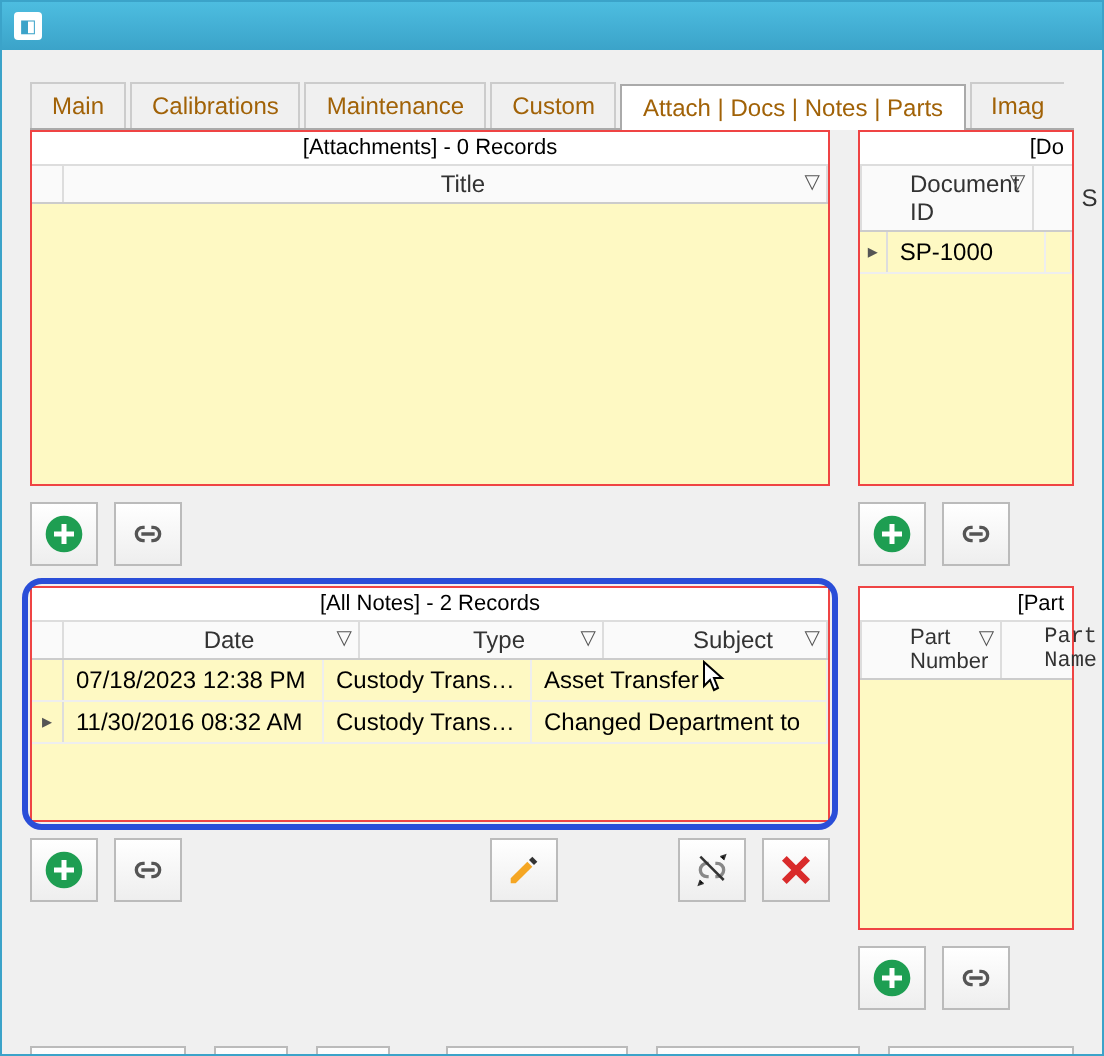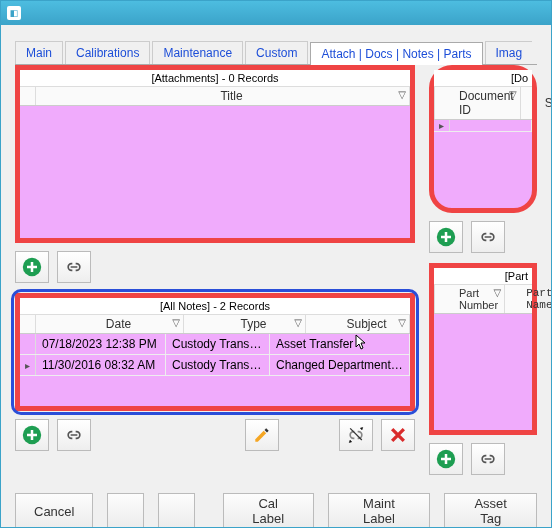--- a/index.html
+++ b/index.html
@@ -1,39 +1,39 @@
 <!DOCTYPE html>
 <html><head>
 <meta charset="utf-8">
 <style>
   * { box-sizing: border-box; margin: 0; padding: 0; font-family: "Segoe UI", Tahoma, sans-serif; font-size: 12px; }
   body { width: 552px; height: 528px; background: #f0f0f0; border: 1px solid #3ba3c9; overflow: hidden; position: relative; }
   .titlebar { height: 24px; background: linear-gradient(#4dbde0,#3ba3c9); color: #fff; display: flex; align-items: center; padding: 0 6px; font-size: 11px; }
   .titlebar .app-icon { width: 14px; height: 14px; background: #fff; border-radius: 2px; margin-right: 6px; display:flex;align-items:center;justify-content:center;font-size:9px;color:#3ba3c9;}
   .content { padding: 16px 14px 14px 14px; position:relative;}
   .tabs { display:flex; border-bottom:1px solid #aaa; margin-bottom:0; }
-  .tab { padding:4px 10px; background:#f0f0f0; border:1px solid #ccc; border-bottom:none; margin-right:2px; font-size:12px; color:#1d4ed8; cursor:pointer; }
+  .tab { padding:4px 10px; background:#f0f0f0; border:1px solid #ccc; border-bottom:none; margin-right:2px; font-size:12px; color:#a16207; cursor:pointer; }
   .tab.active { background:#fff; border-color:#aaa; position:relative; top:1px;text-align:center;}
   .panels-row { display:flex; gap:14px; margin-top:0;}
   .col-left { width:400px; }
   .col-right { flex:1; min-width:0;}
-  .panel { background:#f0abfc; border:5px solid #ef4444; position:relative; }
+  .panel { background:#fef9c3; border:1px solid #ef4444; position:relative; }
   .panel-cap { text-align:center; font-size:11px; padding:2px 0; border-bottom:1px solid #ddd; background:#fff;}
   .grid-head { display:flex; border-bottom:1px solid #ccc; background:#fafafa;gap:18px;}
   .gh { border-right:1px solid #ddd; padding:2px 6px; font-size:12px; color:#333; position:relative; display:flex; align-items:center; justify-content:center; }
   .gh .flt { position:absolute; right:3px; top:2px; font-size:10px; color:#555; }
   .grid-body { font-size:12px; }
   .grid-row { display:flex; border-bottom:1px solid #eee;}
   .gc { border-right:1px solid #eee; padding:3px 6px; overflow:hidden; white-space:nowrap; text-overflow:ellipsis;}
   .row-hdr { width:16px; border-right:1px solid #ddd; display:flex; align-items:center; justify-content:center; color:#555; font-size:10px;}
   .att-panel { height:178px; }
   .notes-wrap { position:relative; margin-top:10px;}
   .notes-highlight { position:absolute; top:-4px; left:-4px; right:-4px; bottom:-4px; border:3px solid #2a4ed8; border-radius:10px; pointer-events:none;}
   .notes-panel { height:118px; }
-  .docs-panel { height:148px;border-radius:23px;}
+  .docs-panel { height:178px;}
   .parts-panel { height:172px; margin-top:10px;}
   .toolbar { display:flex; gap:8px; margin-top:8px; }
   .btn-icon { width:34px; height:32px; border:1px solid #bbb; background:linear-gradient(#fff,#eee); display:flex; align-items:center; justify-content:center; cursor:pointer; }
   .btn-icon svg { width:20px; height:20px; }
   .btns-row { display:flex; gap:14px; margin-top:18px; align-items:center;}
   .btn { height:36px; padding:0 18px; border:1px solid #bbb; background:linear-gradient(#fdfdfd,#ececec); cursor:pointer; font-size:13px; color:#333;}
   .nav-btn { width:38px; padding:0;}
   .spacer { flex:1; }
   .cursor { position:absolute; width:14px; height:18px; pointer-events:none; }
 </style>
@@ -168,20 +168,21 @@
               <span>Document ID</span>
               <span class="flt">▽</span>
             </div>
           <div class="gh" style="flex:1;justify-content:flex-end;">
               <span>S</span>
             </div>
         </div>
         <div class="grid-body">
           <div class="grid-row">
             <div class="row-hdr">▸</div>
+            <div class="gc" style="width:90px;">SP-1000</div>
             <div class="gc" style="flex:1;"></div>
           </div>
         </div>
       </div>
       <div class="toolbar">
         <div class="btn-icon">
           <svg viewBox="0 0 24 24">
               <circle cx="12" cy="12" r="11" fill="#1e9e52"></circle>
               <path d="M12 6v12M6 12h12" stroke="#fff" stroke-width="3"></path>
             </svg>

